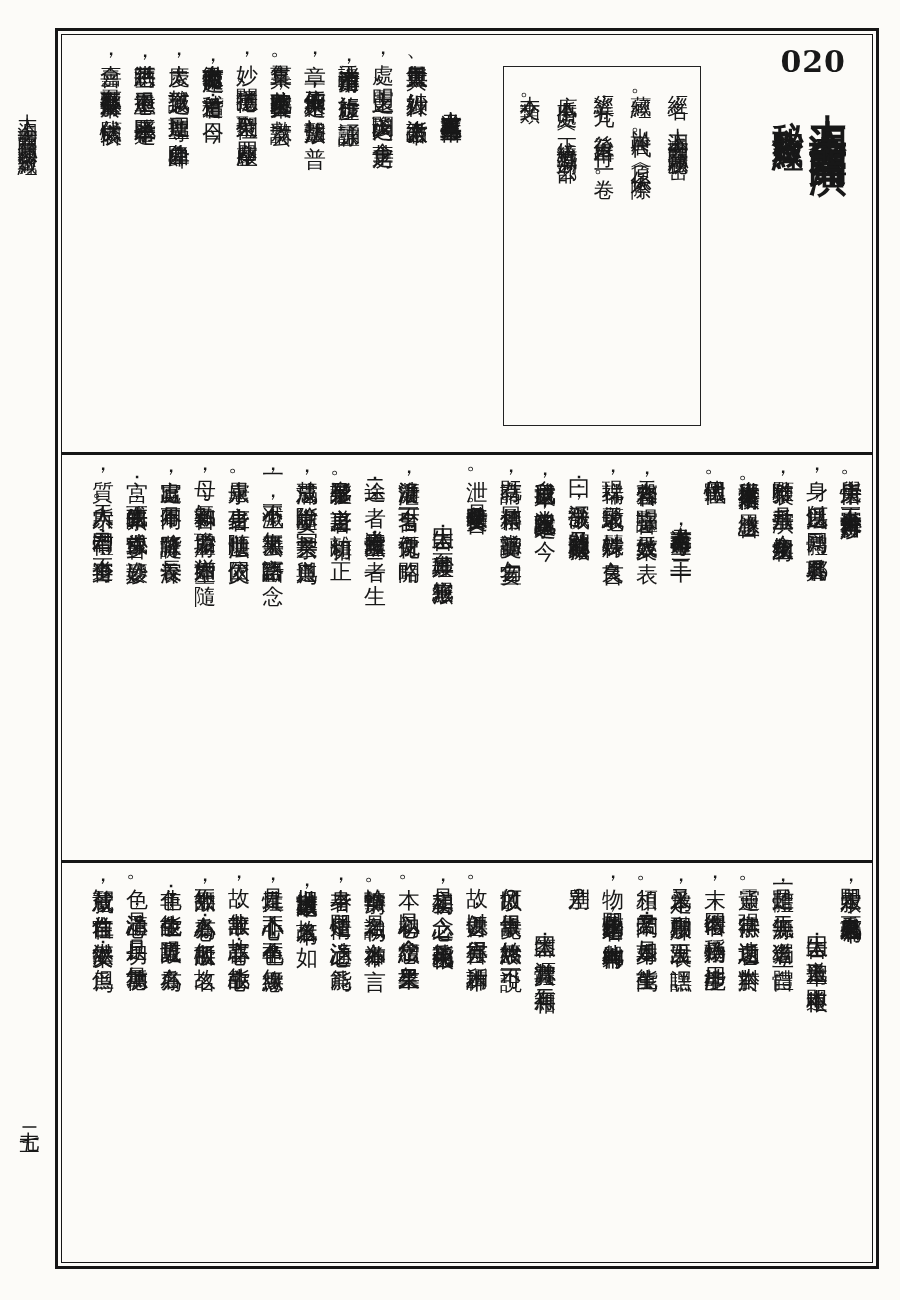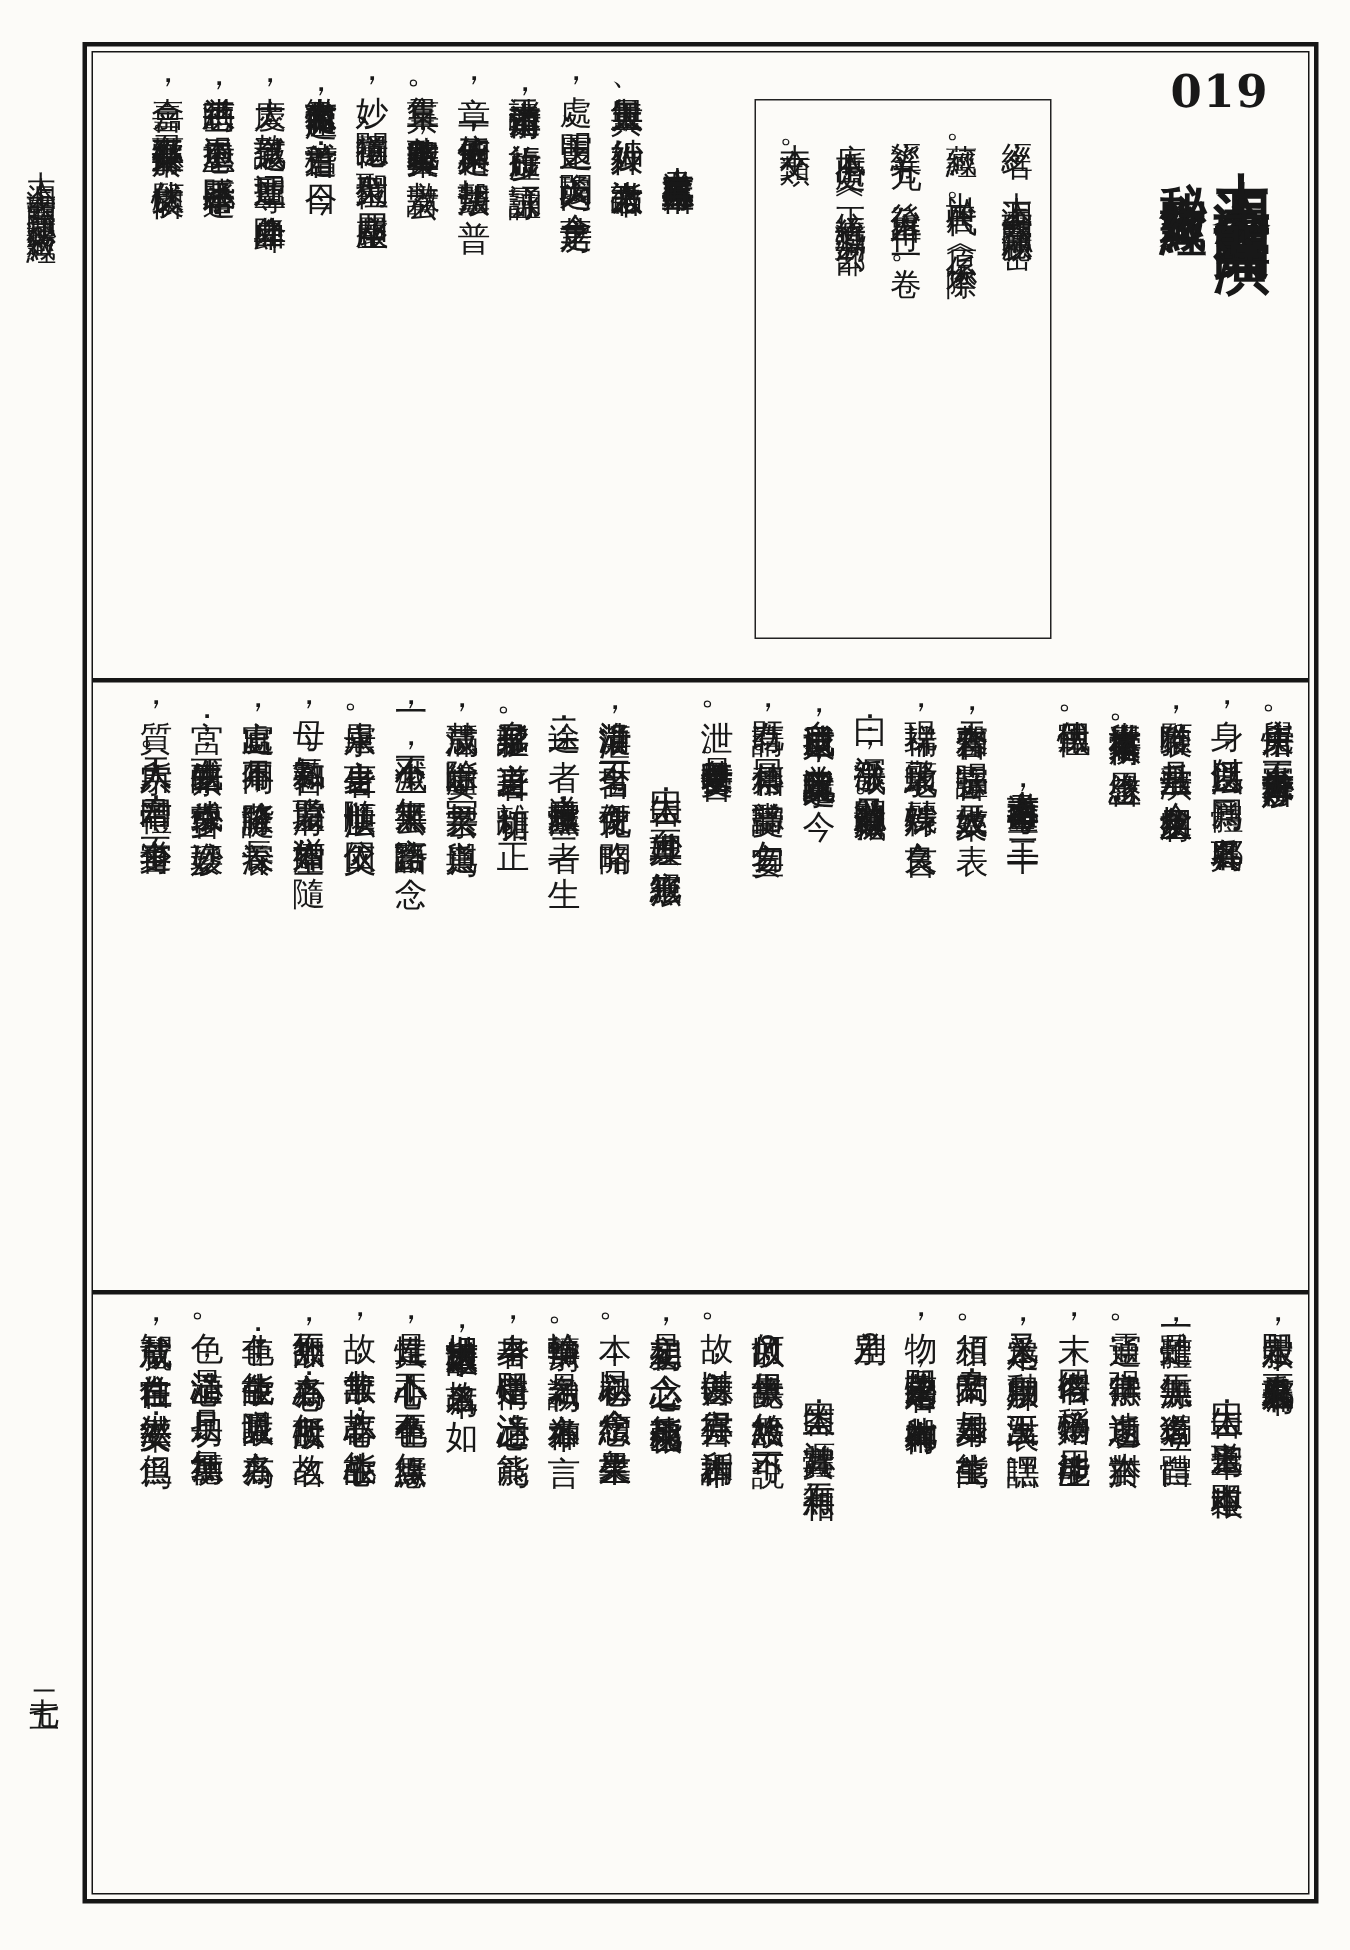--- a/index.html
+++ b/index.html
@@ -89,21 +89,21 @@
 </head>
 <body style="background: rgb(252, 251, 248); color: rgb(24, 24, 24);">
 
 <div class="spine-title vtext">太上洞玄靈寶開演秘密藏經</div>
 <div class="page-num vtext">二七五</div>
 
 <div class="frame-outer">
   <div class="frame-inner">
 
     <div class="band band-top">
-      <div class="code">019</div>
+      <div class="code">020</div>
       <div class="title-block">
         <div class="title-main">太上洞玄靈寶開演</div>
         <div class="title-sub">秘密藏經</div>
       </div>
       <div class="info-box">
           <div class="bcol">經名：太上洞玄靈寶開演秘密</div>
           <div class="bcol">藏經。出於唐代。原係《本際</div>
           <div class="bcol">經》卷九，後分出單行。一卷。</div>
           <div class="bcol">底本出處：《正統道藏》洞玄部</div>
           <div class="bcol">本文類。</div>

